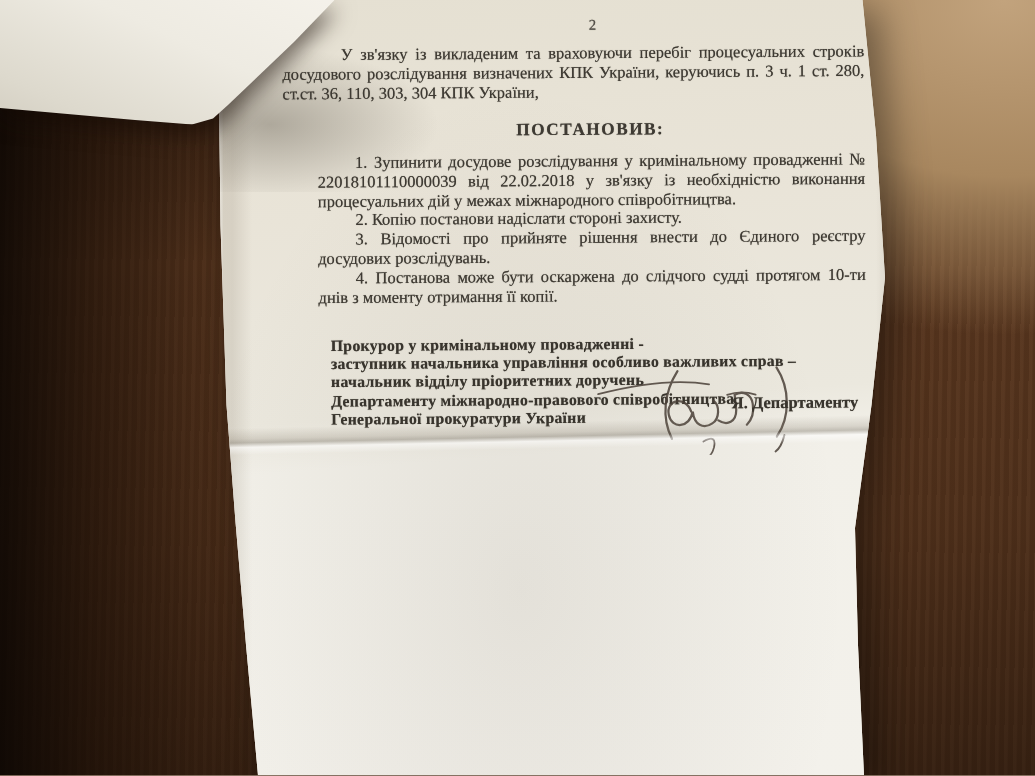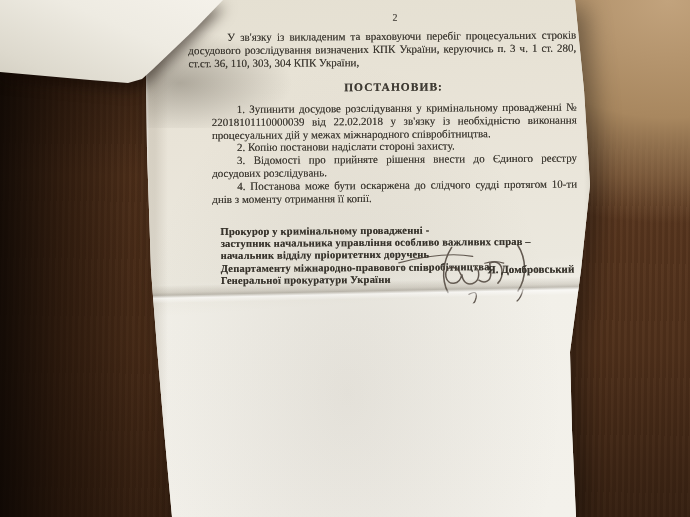--- a/index.html
+++ b/index.html
@@ -104,21 +104,21 @@
           <path d="M10,23 C38,16 62,13 84,17" stroke-width="1.2"></path>
           <path d="M63,8 C54,22 52,39 59,53"></path>
           <path d="M72,35 c-4,-11 -17,-8 -15,2 c2,10 14,9 16,-2 c1,9 7,12 13,8 c5,-3 5,-12 1,-15"></path>
           <path d="M90,41 c6,4 12,1 12,-7 l-1,-10 c6,-3 11,0 12,6 c1,6 -1,11 -4,14"></path>
           <path d="M96,24 c6,-2 13,-2 19,0" stroke-width="1.2"></path>
           <path d="M129,6 C138,20 138,39 129,52"></path>
           <path d="M134,51 q-2,8 -6,11" stroke-width="1.3"></path>
           <path d="M80,55 q9,-5 7,4 q-2,8 -9,8" stroke-width="1.2"></path>
         </svg>
 
-        <div class="signatory">Я. Домбровський</div>
+        <div class="signatory">Я. Департаменту</div>
       </div>
 
       <div class="crease"></div>
     </div>
   </div>
 
   <div class="flipped-wrap">
     <div class="flipped"></div>
   </div>
 </div>

